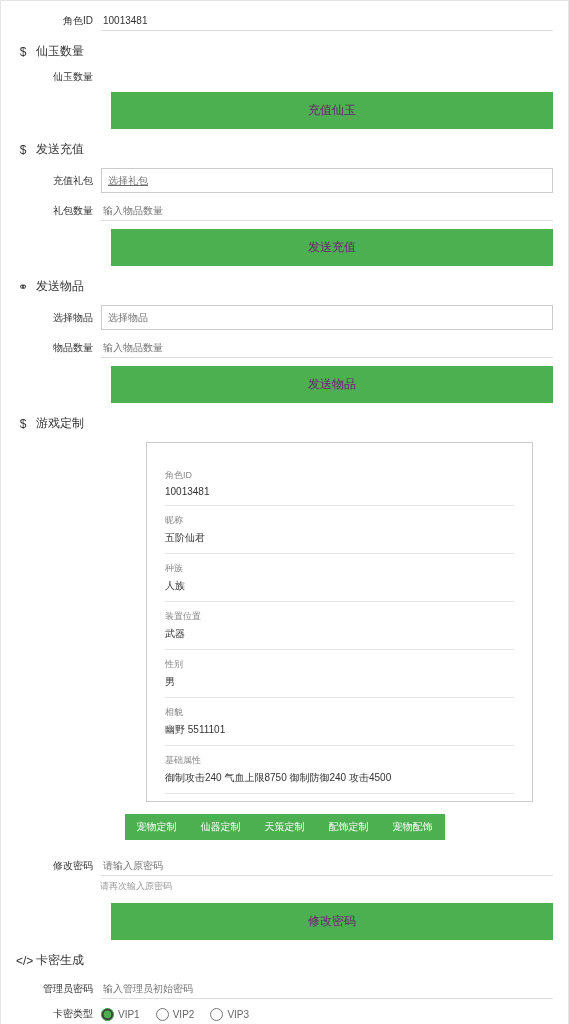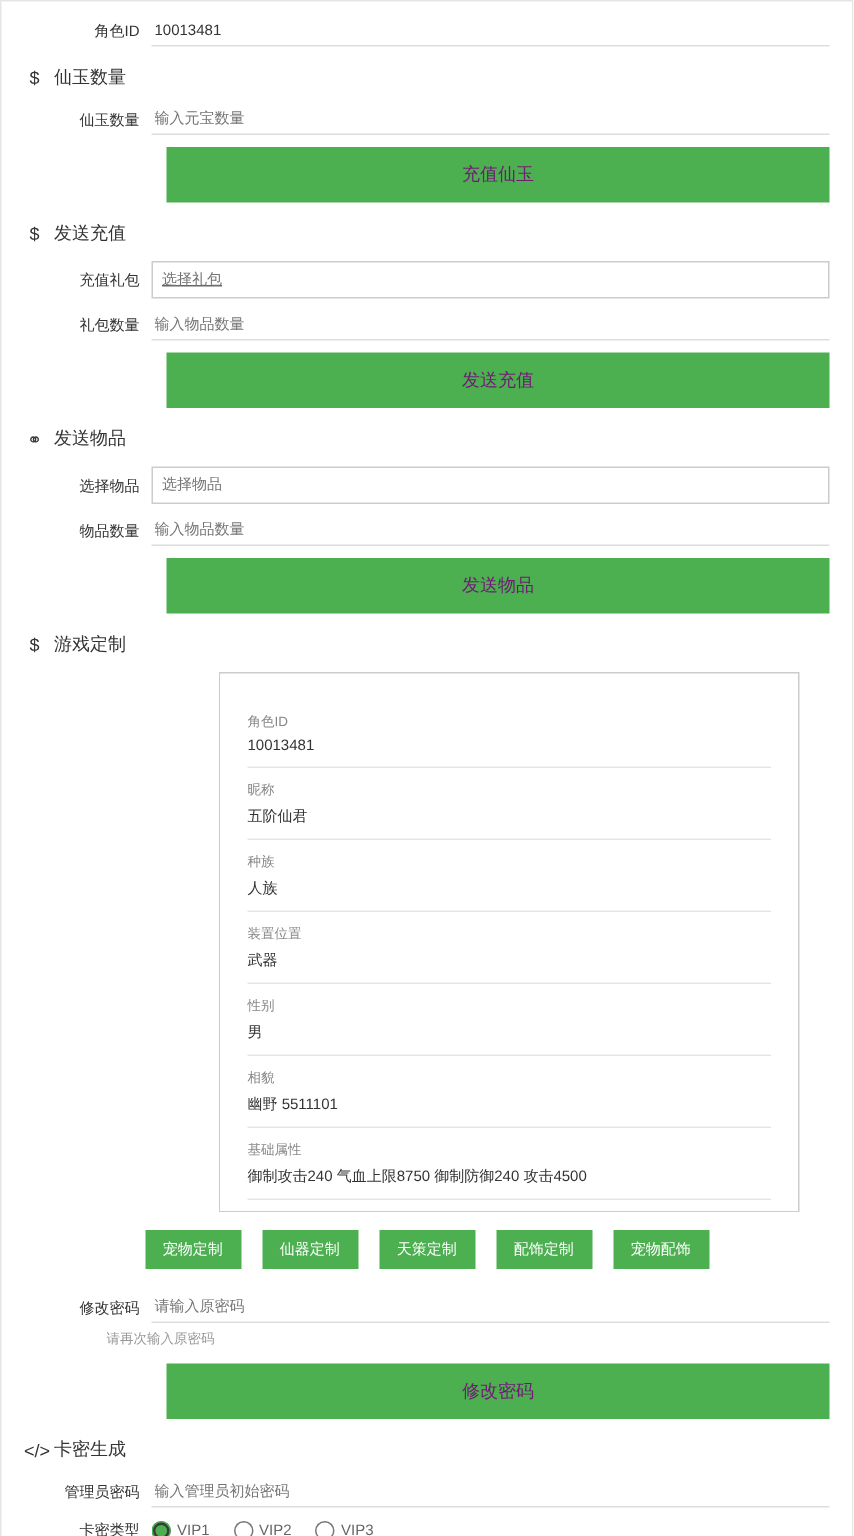--- a/index.html
+++ b/index.html
@@ -9,44 +9,43 @@
 .form-label { width: 85px; text-align: right; padding-right: 8px; font-size: 10px; color: #333; }
 .form-input { flex: 1; border: none; border-bottom: 1px solid #ddd; padding: 4px 2px; font-size: 10px; color: #666; outline: none; }
 .section-header { display: flex; align-items: center; gap: 6px; margin: 12px 0 10px 0; font-size: 12px; color: #333; }
 .section-header .icon { width: 14px; text-align: center; }
 .btn-block { display: block; width: calc(100% - 95px); margin-left: 95px; background: #4caf50; color: #701a75; border: none; padding: 10px 0; font-size: 12px; cursor: pointer; margin-bottom: 8px; }
 .details-box { margin-left: 130px; margin-right: 20px; border: 1px solid #ccc; padding: 8px; height: 360px; overflow-y: scroll; background: #fff; position: relative; }
 .details-inner { padding: 10px; }
 .detail-item { border-bottom: 1px solid #e5e5e5; padding: 8px 0; }
 .detail-label { font-size: 9px; color: #888; margin-bottom: 4px; }
 .detail-value { font-size: 10px; color: #333; }
-.btn-row { display: flex; gap: 14px; justify-content: center; margin: 12px 0 16px 0; }
+.btn-row { display: flex; gap: 0; justify-content: center; margin: 12px 0 16px 0; }
 .btn-sm { background: #4caf50; color: #fff; border: none; padding: 6px 12px; font-size: 10px; cursor: pointer; }
 .radio-group { display: flex; gap: 16px; align-items: center; flex: 1; }
 .radio-item { display: flex; align-items: center; gap: 4px; font-size: 10px; color: #666; }
 .radio-item input { accent-color: #4caf50; }
 .input-value { flex: 1; border-bottom: 1px solid #ddd; padding: 4px 2px; font-size: 10px; color: #333; }
-.subtext { font-size: 9px; color: #999; margin-left: 55px; margin-top: -4px; margin-bottom: 10px; }
+.subtext { font-size: 9px; color: #999; margin-left: 84px; margin-top: -4px; margin-bottom: 10px; }
 </style>
 </head>
 <body>
 
 <div class="container">
   <div class="form-row">
     <div class="form-label">角色ID</div>
     <div class="input-value">10013481</div>
   </div>
 
   <div class="section-header">
     <span class="icon">$</span>
     <span>仙玉数量</span>
   </div>
   <div class="form-row">
     <div class="form-label">仙玉数量</div>
-    <input class="form-input" placeholder="输入元宝数量" style="">
   </div>
   <button class="btn-block">充值仙玉</button>
 
   <div class="section-header">
     <span class="icon">$</span>
     <span>发送充值</span>
   </div>
   <div class="form-row">
     <div class="form-label">充值礼包</div>
     <input class="form-input" style="border: 1px solid rgb(204, 204, 204); padding: 6px; text-decoration: underline;" placeholder="选择礼包">

